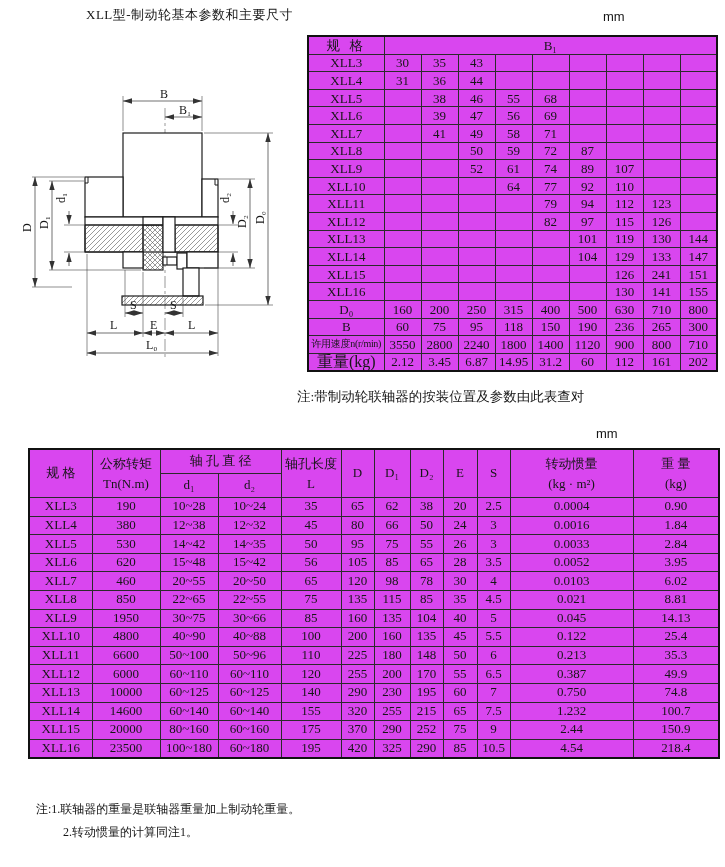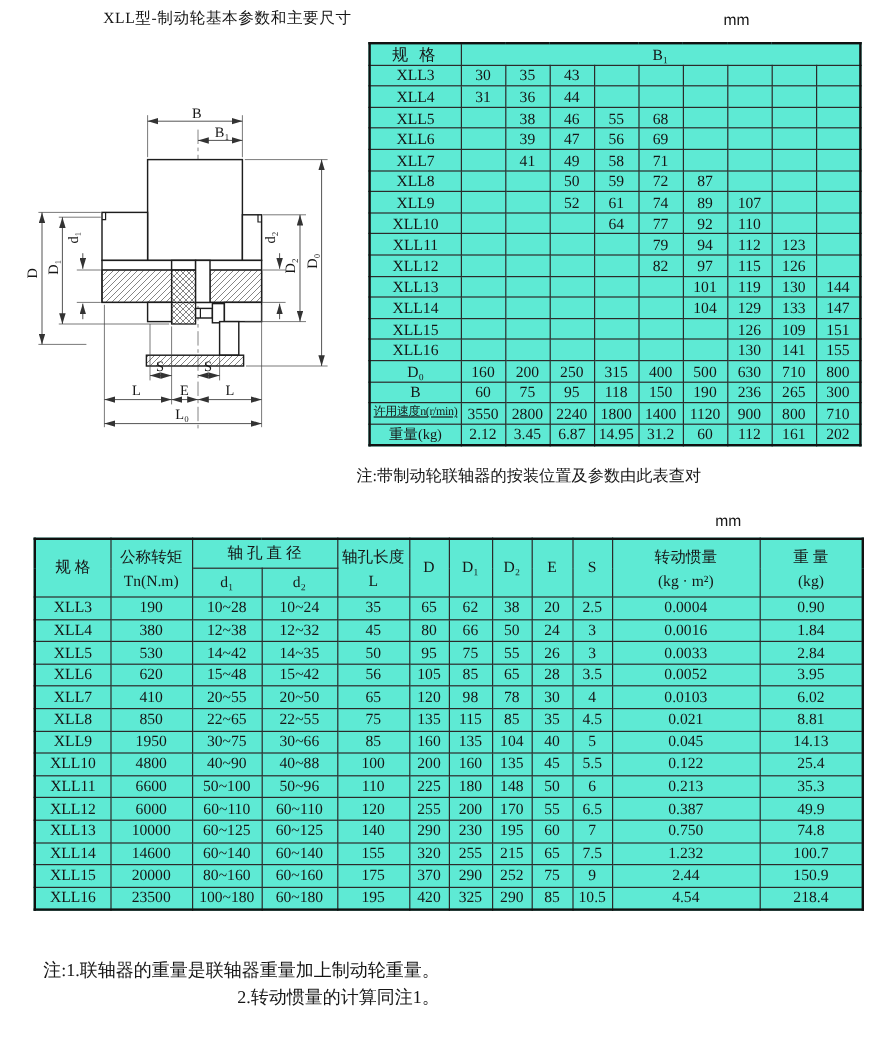--- a/index.html
+++ b/index.html
@@ -4,39 +4,39 @@
 <style>
   html,body{margin:0;padding:0;}
   body{
     width:725px;height:867px;position:relative;background:#ffffff;
     font-family:"Liberation Serif","DejaVu Serif",serif;color:#161616;
     overflow:hidden;
   }
   .abs{position:absolute;}
   .doc-title{font-size:13px;letter-spacing:0.5px;white-space:nowrap;text-align:left;}
   .unit{font-size:13px;font-family:"Liberation Sans","DejaVu Sans",sans-serif;}
-  table{border-collapse:collapse;table-layout:fixed;background:#5eead4;}
+  table{border-collapse:collapse;table-layout:fixed;background:#d946ef;}
   td,th{border:1px solid #2b2b2b;text-align:center;vertical-align:middle;
         padding:0;font-weight:normal;overflow:hidden;white-space:nowrap;}
   
   .t1{width:411px;border:2px solid #111;}
   .t1 td,.t1 th{height:16.6px;font-size:13px;line-height:1;}
   .t1 .lbl{font-size:13px;}
-  .t1 .lbl.md{font-size:12px;}
-  .t1 .lbl.sm{font-size:10px;letter-spacing:-0.3px;text-decoration:underline;}
+  .t1 .lbl.md{font-size:16px;}
+  .t1 .lbl.sm{font-size:10px;letter-spacing:-0.3px;}
   .t1 .hdr{font-size:13.5px;letter-spacing:3px;}
   
   .t2{width:690px;border:2px solid #111;}
   .t2 td,.t2 th{font-size:13px;line-height:1.15;}
   .t2 thead th{font-size:13px;height:23px;}
   .t2 thead .two{line-height:1.5;margin-top:12px;}
   .t2 tbody td{height:17.6px;}
   .note{font-size:13.5px;white-space:nowrap;}
-  .notes{font-size:15px;line-height:22.5px;white-space:nowrap;}
-  .notes .ind{padding-left:27px;text-align:right;}
+  .notes{font-size:12px;line-height:22.5px;white-space:nowrap;}
+  .notes .ind{padding-left:27px;}
   
   svg text{font-family:"Liberation Serif","DejaVu Serif",serif;font-size:12px;fill:#161616;}
   .body-ln{stroke:#1d1d1d;stroke-width:1.2;fill:#ffffff;}
   .body-thin{stroke:#1d1d1d;stroke-width:1;fill:none;}
   .dim{stroke:#333;stroke-width:0.7;fill:none;}
   .ext{stroke:#444;stroke-width:0.6;fill:none;}
   .cl{stroke:#555;stroke-width:0.6;fill:none;stroke-dasharray:12 3 3 3;}
 </style>
 </head>
 <body>
@@ -320,21 +320,21 @@
       </tr>
       <tr>
         <td class="lbl">XLL15</td>
         <td></td>
         <td></td>
         <td></td>
         <td></td>
         <td></td>
         <td></td>
         <td>126</td>
-        <td>109</td>
+        <td>241</td>
         <td>151</td>
       </tr>
       <tr>
         <td class="lbl">XLL16</td>
         <td></td>
         <td></td>
         <td></td>
         <td></td>
         <td></td>
         <td></td>
@@ -496,21 +496,21 @@
         <td>105</td>
         <td>85</td>
         <td>65</td>
         <td>28</td>
         <td>3.5</td>
         <td>0.0052</td>
         <td>3.95</td>
       </tr>
       <tr>
         <td>XLL7</td>
-        <td>410</td>
+        <td>460</td>
         <td>20~55</td>
         <td>20~50</td>
         <td>65</td>
         <td>120</td>
         <td>98</td>
         <td>78</td>
         <td>30</td>
         <td>4</td>
         <td>0.0103</td>
         <td>6.02</td>

